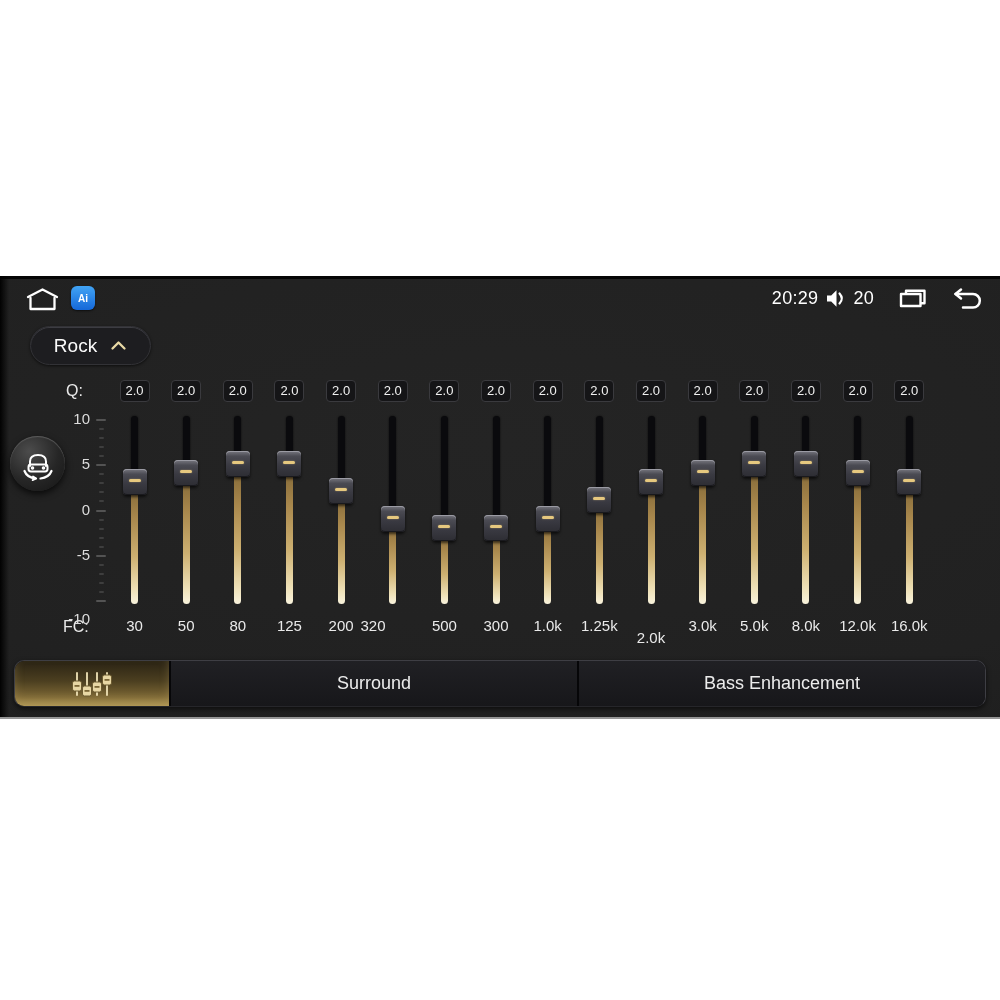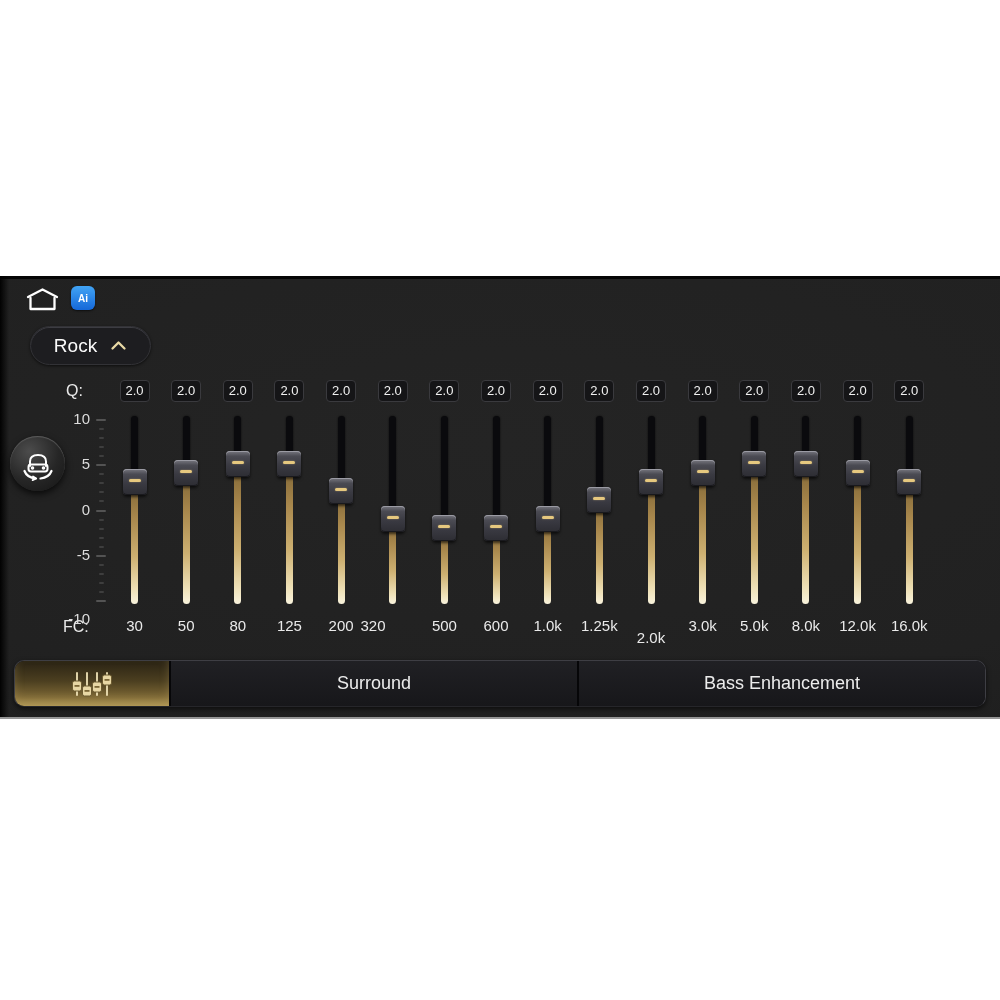--- a/index.html
+++ b/index.html
@@ -80,20 +80,42 @@
 <div class="screen">
 
   <div class="statusbar">
     <span class="icon-home">
       <svg width="37" height="25" viewBox="0 0 37 25" fill="none" stroke="#ffffff" stroke-width="2.3" stroke-linejoin="round" stroke-linecap="round">
         <path d="M4 10 L18.5 2.5 L33 10"></path>
         <path d="M6.5 11 V22 H30.5 V11"></path>
       </svg>
     </span>
     <span class="app-icon">Ai</span>
+    <div class="status-right">
+      <span class="status-text">20:29</span>
+      <span class="gap-s">
+        <svg width="21" height="21" viewBox="0 0 21 21">
+          <path d="M2 7.5 h4.2 l5.3 -5.2 v16.4 l-5.3 -5.2 H2 z" fill="#ffffff"></path>
+          <path d="M14.5 5.5 q4.6 5 0 10" stroke="#ffffff" stroke-width="2.2" fill="none" stroke-linecap="round"></path>
+        </svg>
+      </span>
+      <span class="status-text gap-s">20</span>
+      <span class="gap-l">
+        <svg width="30" height="21" viewBox="0 0 30 21" fill="none" stroke="#ffffff" stroke-width="2.4" stroke-linejoin="round">
+          <path d="M8 6 V2.8 H26.5 V15.2 H22.8"></path>
+          <rect x="3" y="6" width="19.5" height="12"></rect>
+        </svg>
+      </span>
+      <span class="gap-l">
+        <svg width="32" height="24" viewBox="0 0 32 24" fill="none" stroke="#ffffff" stroke-width="2.5" stroke-linecap="round" stroke-linejoin="round">
+          <path d="M9 3.5 L3.5 8 L9 12.5"></path>
+          <path d="M3.5 8 H21 a6.8 6.8 0 0 1 0 13.6 H11"></path>
+        </svg>
+      </span>
+    </div>
   </div>
 
   <div class="preset-pill">
     <span>Rock</span>
     <svg width="17" height="11" viewBox="0 0 17 11" fill="none" stroke="#e9d9a5" stroke-width="2.3" stroke-linecap="round" stroke-linejoin="round">
         <path d="M2.5 8.5 L8.5 2.5 L14.5 8.5"></path>
       </svg>
   </div>
 
 
@@ -175,21 +197,21 @@
         <div class="track-lo" style="top: 109.6px; height: 78.4px;"></div>
         <div class="handle" style="top: 98.6px;"></div>
       </div>
       <div class="fclabel" style="left: 418.4px;">500</div>
       <div class="qbox" style="left: 481.05px;">2.0</div>
       <div class="slider" style="left: 483.05px;">
         <div class="track-up" style="height: 115.6px;"></div>
         <div class="track-lo" style="top: 109.6px; height: 78.4px;"></div>
         <div class="handle" style="top: 98.6px;"></div>
       </div>
-      <div class="fclabel" style="left: 470.05px;">600</div>
+      <div class="fclabel" style="left: 470.05px;">300</div>
       <div class="qbox" style="left: 532.7px;">2.0</div>
       <div class="slider" style="left: 534.7px;">
         <div class="track-up" style="height: 106.55px;"></div>
         <div class="track-lo" style="top: 100.55px; height: 87.45px;"></div>
         <div class="handle" style="top: 89.55px;"></div>
       </div>
       <div class="fclabel" style="left: 521.7px;">1.0k</div>
       <div class="qbox" style="left: 584.35px;">2.0</div>
       <div class="slider" style="left: 586.35px;">
         <div class="track-up" style="height: 88.45px;"></div>

